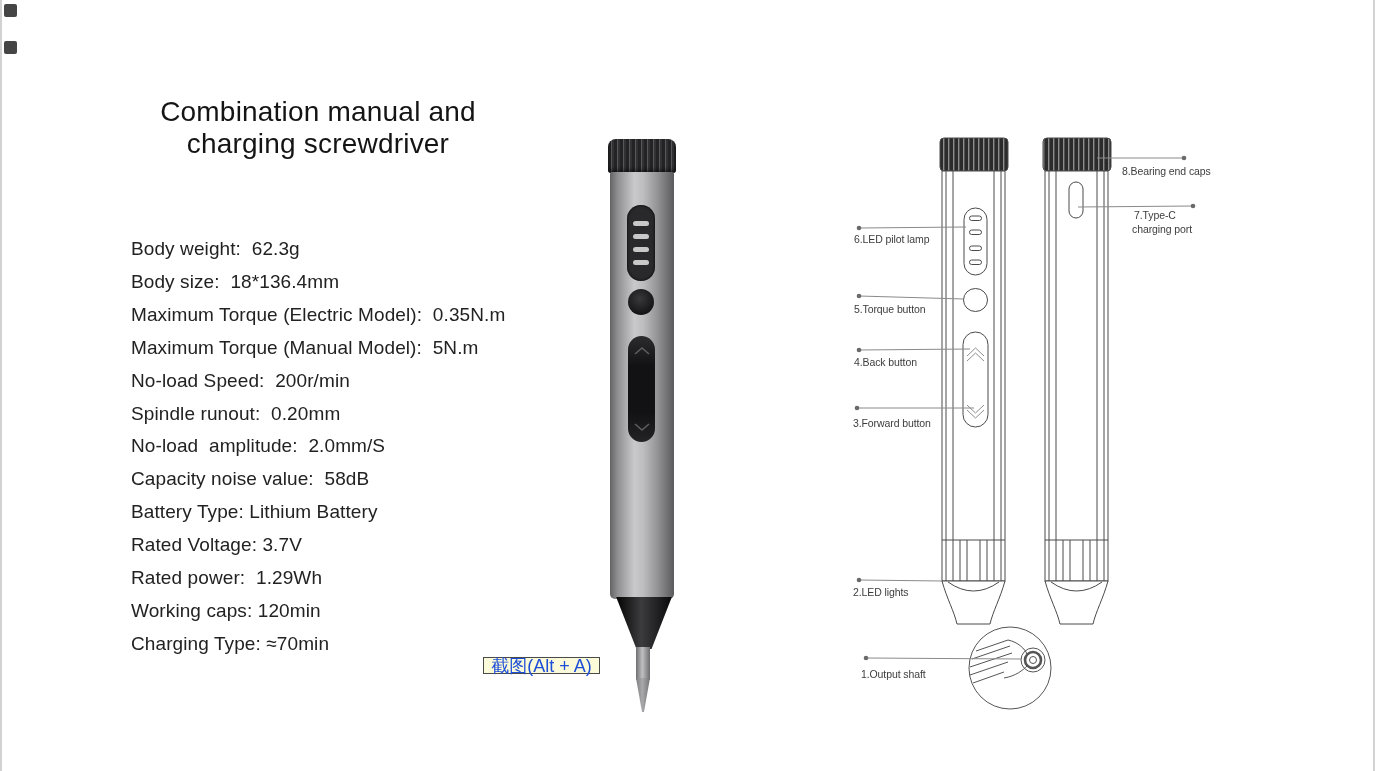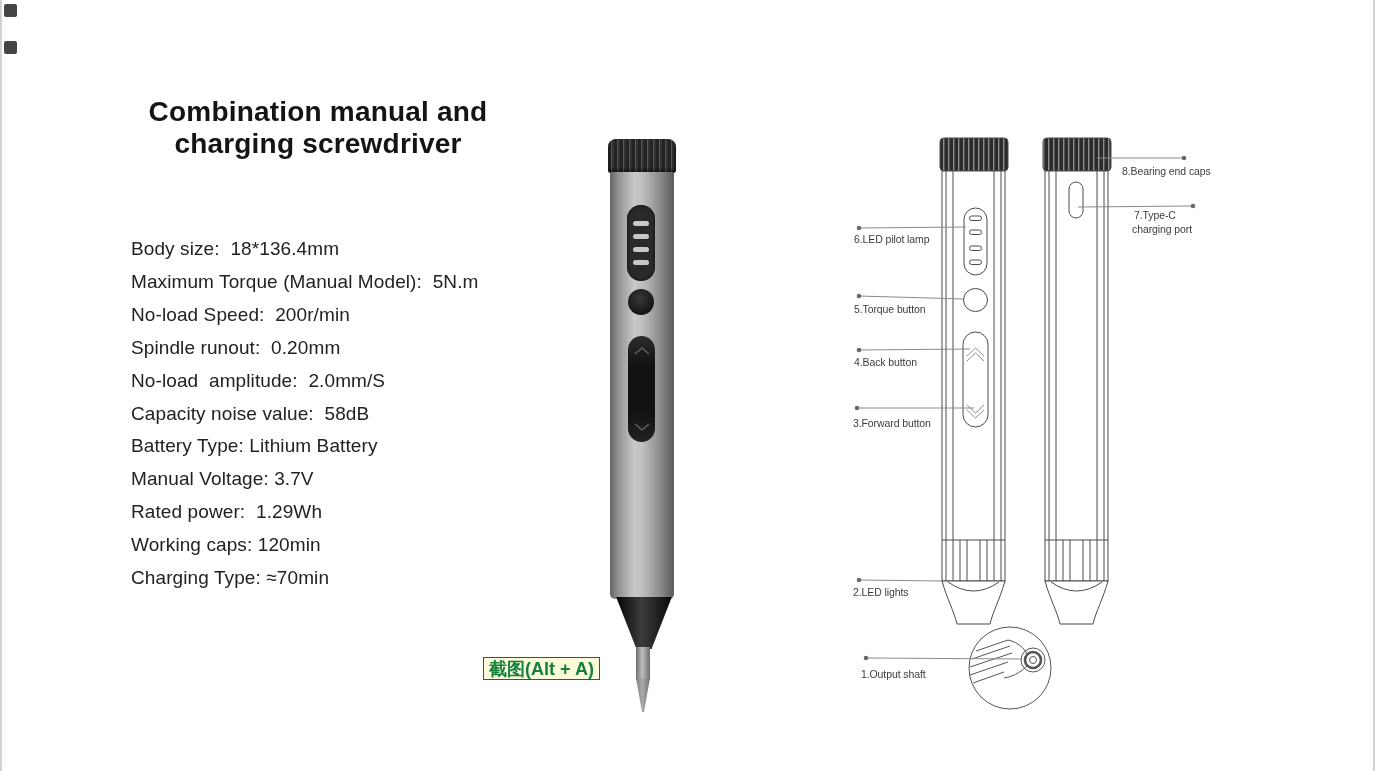--- a/index.html
+++ b/index.html
@@ -10,36 +10,36 @@
   .edge{position:absolute;top:0;width:2px;height:771px;background:#d2d2d2;}
   .edge.left{left:0;}
   .edge.right{left:1373px;}
   .corner-mark{position:absolute;left:4px;width:13px;height:13px;background:#454545;border-radius:2px;}
   .corner-mark.m1{top:4px;}
   .corner-mark.m2{top:41px;}
 
   
   .title{
     position:absolute;left:118px;top:96px;width:400px;text-align:center;
-    font-size:28px;font-weight:700;color:#141414;line-height:32px;letter-spacing:.2px;
+    font-size:28px;font-weight:400;color:#141414;line-height:32px;letter-spacing:.2px;
   }
 
   
   .specs{position:absolute;left:131px;top:233px;}
   .spec-line{
     height:32.85px;display:flex;align-items:center;
     font-size:19px;color:#222222;white-space:pre;letter-spacing:.1px;
   }
 
   
   .tooltip{
-    position:absolute;left:483px;top:657px;width:117px;height:23px;
+    position:absolute;left:483px;top:657px;width:117px;height:17px;
     background:#fbfad9;border:1.5px solid #4a4a4a;box-sizing:border-box;
     display:flex;align-items:center;justify-content:center;
-    font-size:18px;color:#15803d;white-space:nowrap;font-weight:bold;
+    font-size:18px;color:#1d4ed8;white-space:nowrap;
   }
 
   
   .photo{position:absolute;left:0;top:0;}
   .ph-cap{
     position:absolute;left:608px;top:139px;width:68px;height:34px;
     border-radius:8px 8px 3px 3px;
     background:repeating-linear-gradient(90deg,#232325 0 3px,#58585a 3px 4px,#323234 4px 6px);
     box-shadow:inset 0 -3px 4px rgba(0,0,0,.55);
   }
@@ -93,28 +93,30 @@
   <div class="edge right"></div>
   <div class="corner-mark m1"></div>
   <div class="corner-mark m2"></div>
 
   <div class="title">
     <div>Combination manual and</div>
     <div>charging screwdriver</div>
   </div>
 
   <div class="specs">
+    <div class="spec-line">Body weight:  62.3g</div>
     <div class="spec-line">Body size:  18*136.4mm</div>
+    <div class="spec-line">Maximum Torque (Electric Model):  0.35N.m</div>
     <div class="spec-line">Maximum Torque (Manual Model):  5N.m</div>
     <div class="spec-line">No-load Speed:  200r/min</div>
     <div class="spec-line">Spindle runout:  0.20mm</div>
     <div class="spec-line">No-load  amplitude:  2.0mm/S</div>
     <div class="spec-line">Capacity noise value:  58dB</div>
     <div class="spec-line">Battery Type: Lithium Battery</div>
-    <div class="spec-line">Manual Voltage: 3.7V</div>
+    <div class="spec-line">Rated Voltage: 3.7V</div>
     <div class="spec-line">Rated power:  1.29Wh</div>
     <div class="spec-line">Working caps: 120min</div>
     <div class="spec-line">Charging Type: ≈70min</div>
   </div>
 
   <div class="photo">
     <div class="ph-cap"></div>
     <div class="ph-body"></div>
     <div class="ph-led-panel">
       <div class="ph-led-bar"></div>

